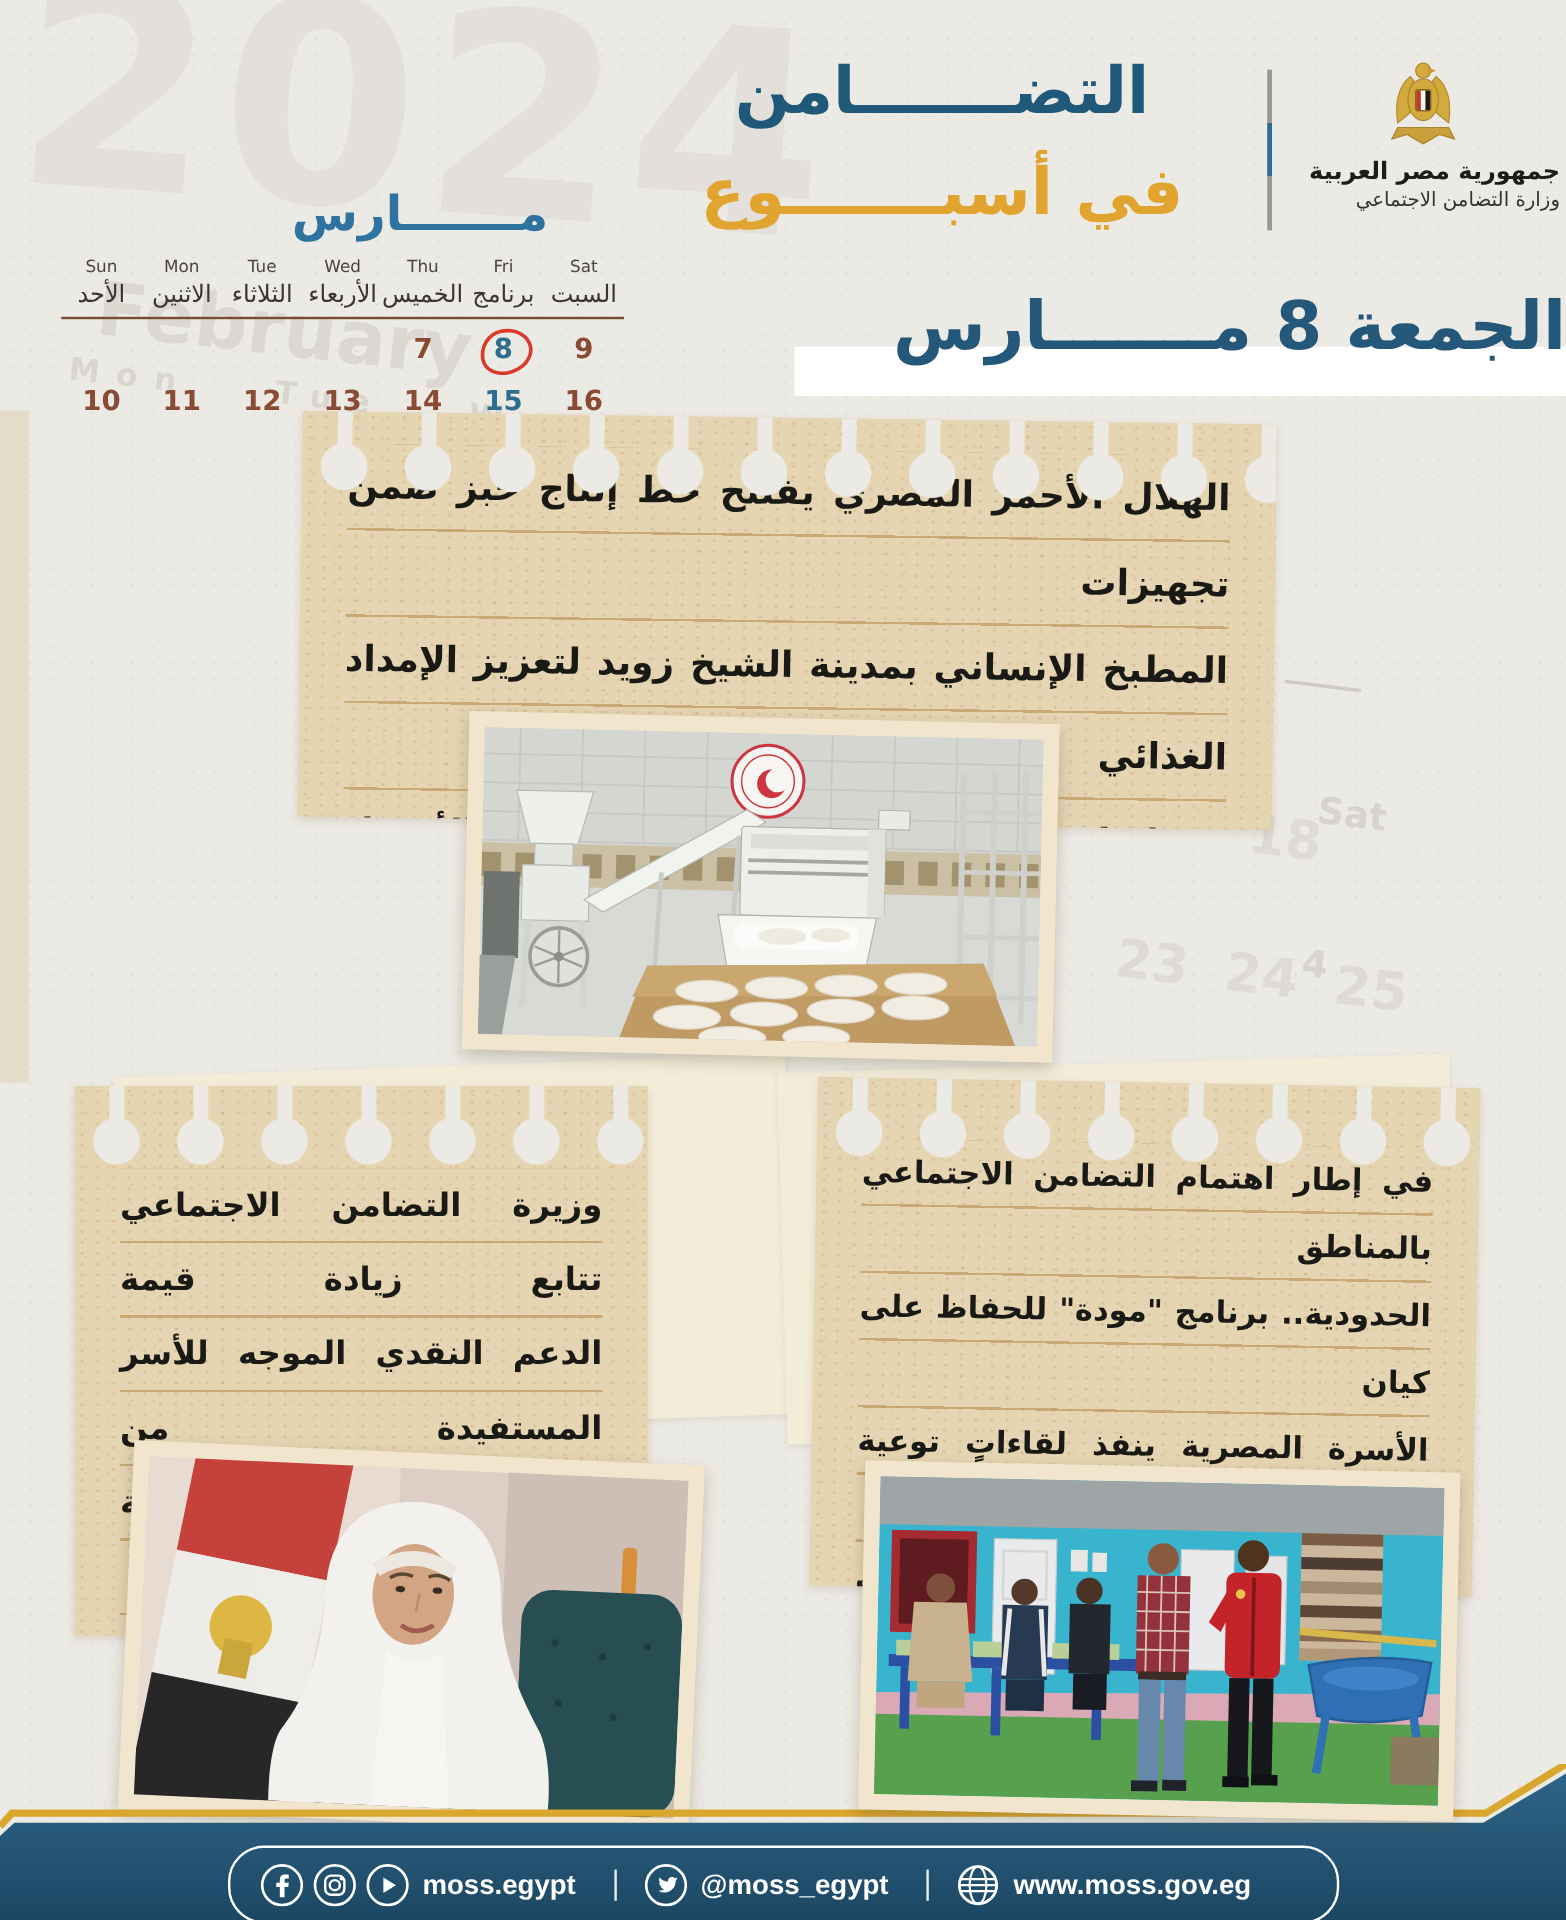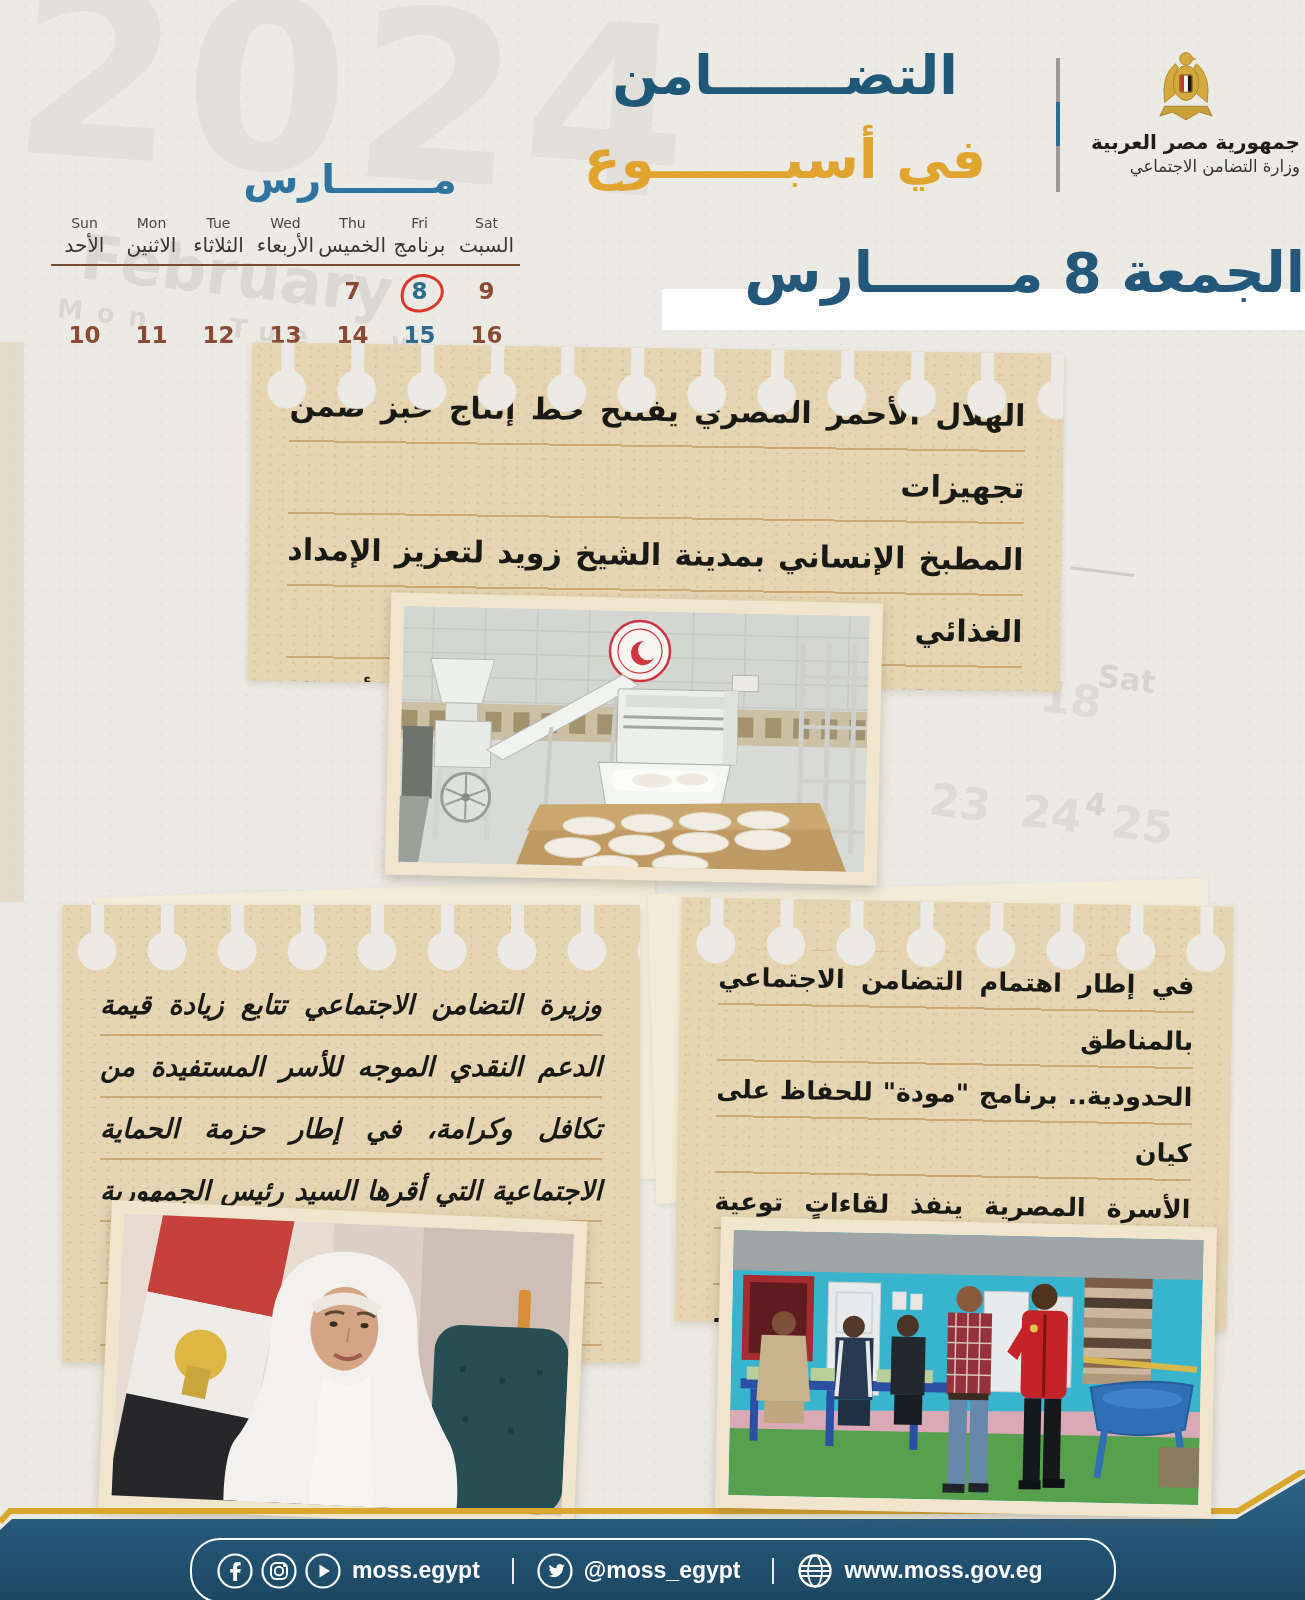--- a/index.html
+++ b/index.html
@@ -50,21 +50,21 @@
     background-size:13px 9px,19px 15px;}
   .card::before{content:"";position:absolute;left:0;right:0;top:0;height:66px;z-index:2;
     background:
       linear-gradient(90deg,transparent 0 29px,#eceae4 29px 42px,transparent 42px) 0 0/70px 30px repeat-x,
       radial-gradient(circle at 35px 46px,#eceae4 19px,transparent 19.8px) 0 0/70px 66px repeat-x;}
   .tb{position:absolute;left:38px;right:38px;bottom:0;direction:rtl;color:#191915;font-weight:bold;z-index:1;
     background-image:repeating-linear-gradient(to bottom,transparent 0 calc(var(--lh) - 2px),rgba(176,126,56,.5) calc(var(--lh) - 2px) var(--lh));}
   .tb .line{line-height:var(--lh);text-align:justify;text-align-last:justify;}
   .card1{left:250px;top:348px;width:812px;height:338px;transform:rotate(.8deg);}
   .card1 .tb{top:27px;--lh:72px;font-size:30px;}
-  .card2{left:62px;top:905px;width:578px;height:458px;font-style:italic;}
+  .card2{left:62px;top:905px;width:478px;height:458px;}
   .card2 .tb{top:69px;--lh:62px;font-size:27px;}
   .card3{left:678px;top:902px;width:552px;height:424px;transform:rotate(1deg);}
   .card3 .tb{top:51px;--lh:56px;font-size:25.5px;}
   .sheet{position:absolute;background:#f3ecd9;z-index:2;box-shadow:0 2px 5px rgba(110,90,50,.12);}
   .sheet2{left:100px;top:888px;width:560px;height:300px;transform:rotate(-2deg);}
   .sheet3{left:652px;top:886px;width:560px;height:310px;transform:rotate(-1.6deg);}
   
   .photo{position:absolute;background:#f1e6cd;box-shadow:0 5px 12px rgba(90,75,45,.28);padding:13px;}
   .photo svg{display:block;}
   .photo1{left:388px;top:598px;transform:rotate(1.3deg);z-index:5;}

